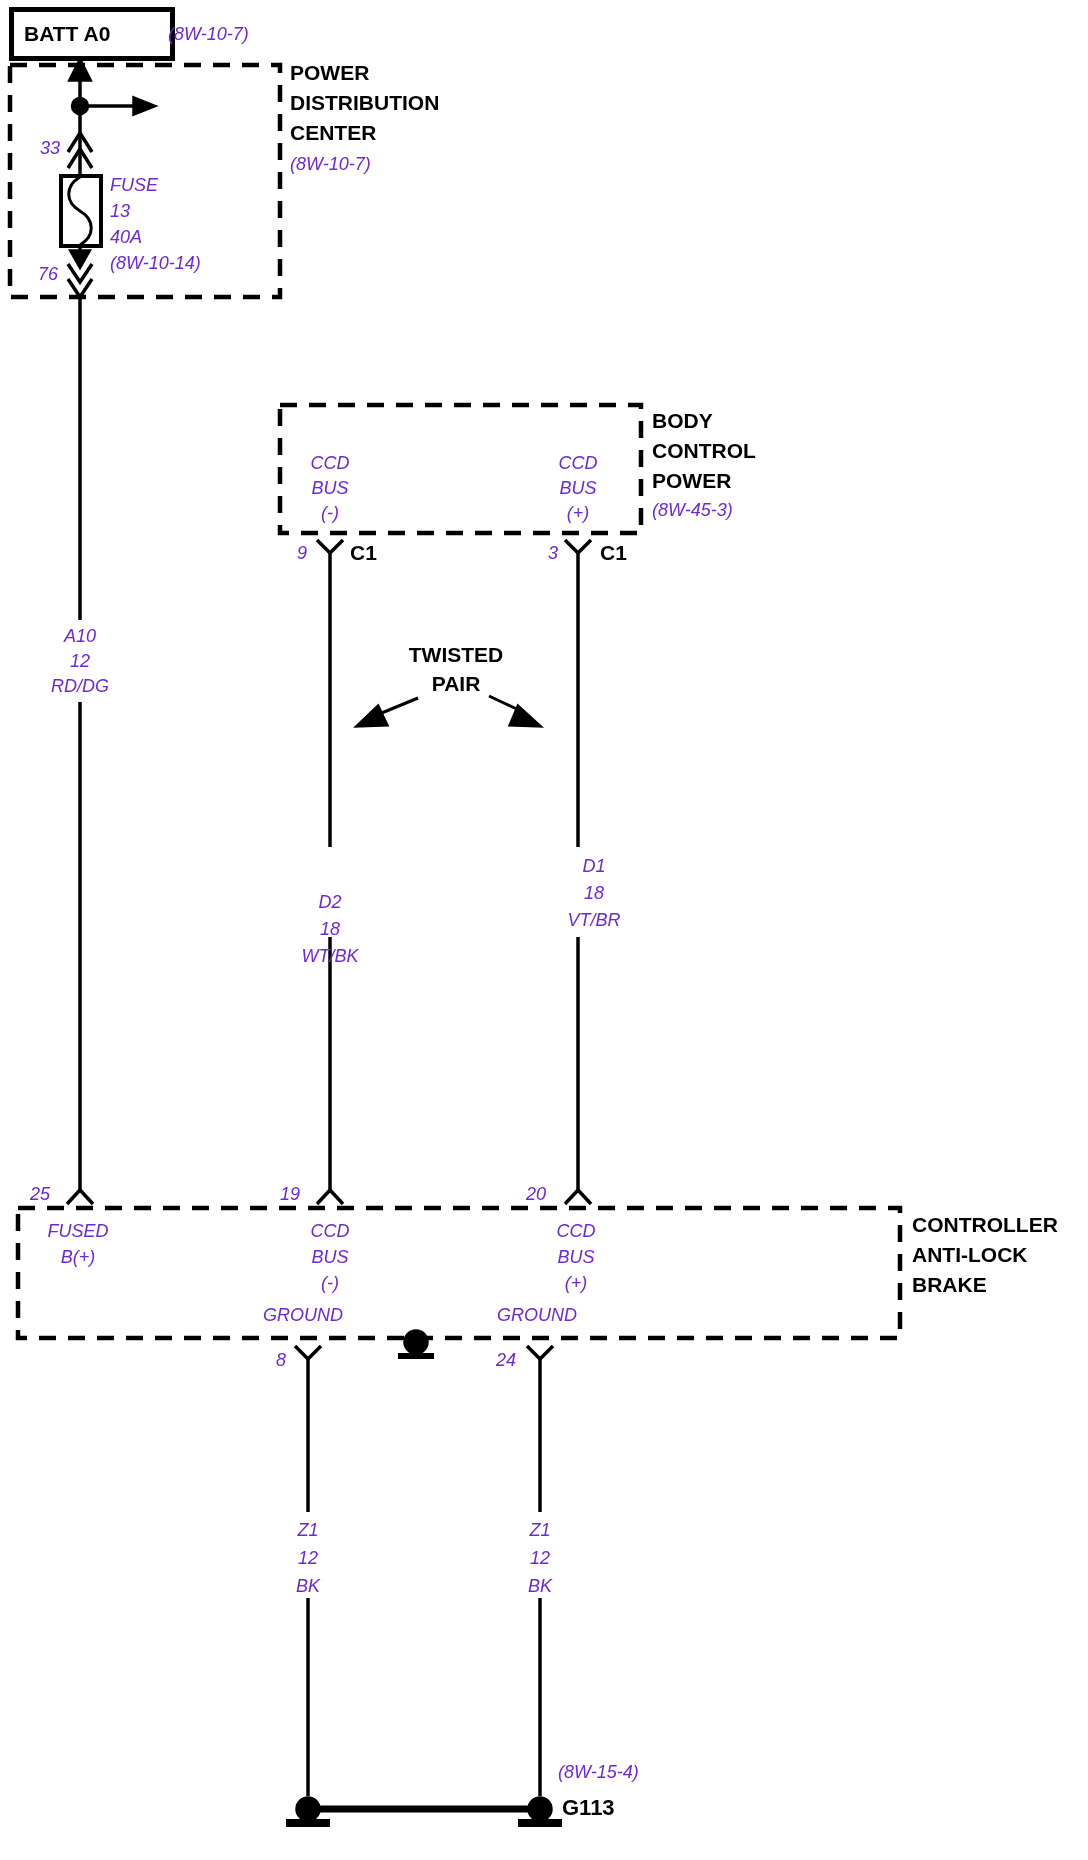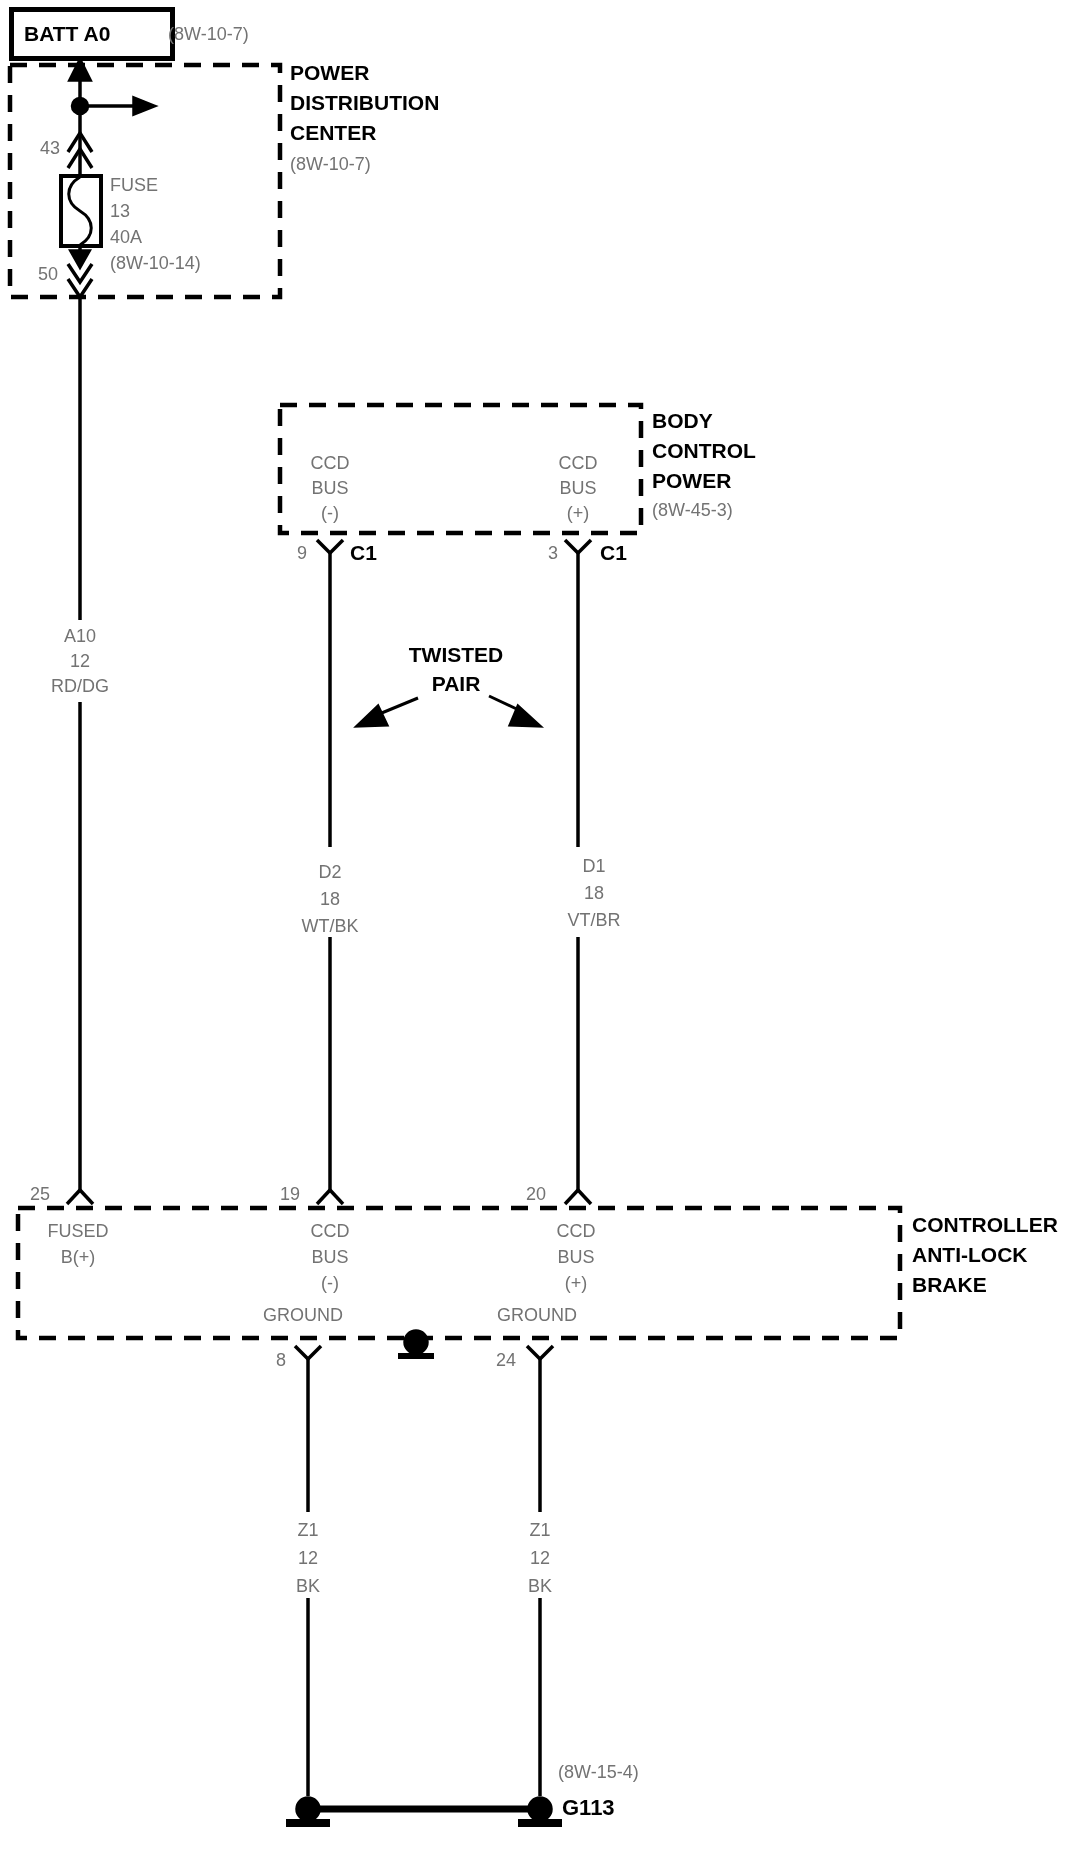--- a/index.html
+++ b/index.html
@@ -1,19 +1,19 @@
 <!DOCTYPE html>
 <html><head>
 <meta charset="utf-8">
 <style>
   html,body{margin:0;padding:0;background:#fff;}
   #page{position:relative;width:1088px;height:1860px;background:#ffffff;overflow:hidden;}
   #art{position:absolute;left:0;top:0;}
   .abs{position:absolute;}
-  .t{font-family:"Liberation Sans",sans-serif;font-size:18px;line-height:25px;color:#737373;white-space:nowrap;}
+  .t{font-family:"Liberation Sans",sans-serif;font-size:18px;line-height:25px;color:#6d28d9;white-space:nowrap;font-style:italic;}
   .b{font-family:"Liberation Sans",sans-serif;font-weight:bold;font-size:21px;line-height:30px;color:#000;white-space:nowrap;}
   .c{transform:translateX(-50%);text-align:center;}
   .battbox{left:9px;top:7px;width:146px;height:44px;border:5px solid #000;
            display:flex;align-items:center;padding-left:10px;
            font-family:"Liberation Sans",sans-serif;font-weight:bold;font-size:21px;color:#000;}
   .lh26 div{line-height:26px;} .lh25 div{line-height:25px;} .lh27 div{line-height:27px;} .lh28 div{line-height:28px;}
 </style>
 </head>
 <body>
 
@@ -142,22 +142,22 @@
   </div>
   <div class="abs t" style="left:168px;top:22px;">(8W-10-7)</div>
 
   <div class="abs b" style="left:290px;top:58px;">
     <div>POWER</div>
     <div>DISTRIBUTION</div>
     <div>CENTER</div>
   </div>
   <div class="abs t" style="left:290px;top:152px;">(8W-10-7)</div>
 
-  <div class="abs t" style="left:40px;top:136px;">43</div>
-  <div class="abs t" style="left:38px;top:262px;">50</div>
+  <div class="abs t" style="left:40px;top:136px;">33</div>
+  <div class="abs t" style="left:38px;top:262px;">76</div>
 
   <div class="abs t lh26" style="left:110px;top:172px;">
     <div>FUSE</div>
     <div>13</div>
     <div>40A</div>
     <div>(8W-10-14)</div>
   </div>
 
   <div class="abs t c lh25" style="left:80px;top:624px;">
     <div>A10</div>
@@ -186,21 +186,21 @@
   <div class="abs t" style="left:297px;top:541px;">9</div>
   <div class="abs b" style="left:350px;top:538px;">C1</div>
   <div class="abs t" style="left:548px;top:541px;">3</div>
   <div class="abs b" style="left:600px;top:538px;">C1</div>
 
   <div class="abs b c" style="left:456px;top:640px;line-height:29px;">
     <div>TWISTED</div>
     <div>PAIR</div>
   </div>
 
-  <div class="abs t c lh27" style="left:330px;top:859px;">
+  <div class="abs t c lh27" style="left:330px;top:889px;">
     <div>D2</div>
     <div>18</div>
     <div>WT/BK</div>
   </div>
   <div class="abs t c lh27" style="left:578px;top:853px;margin-left:16px;">
     <div>D1</div>
     <div>18</div>
     <div>VT/BR</div>
   </div>
 

